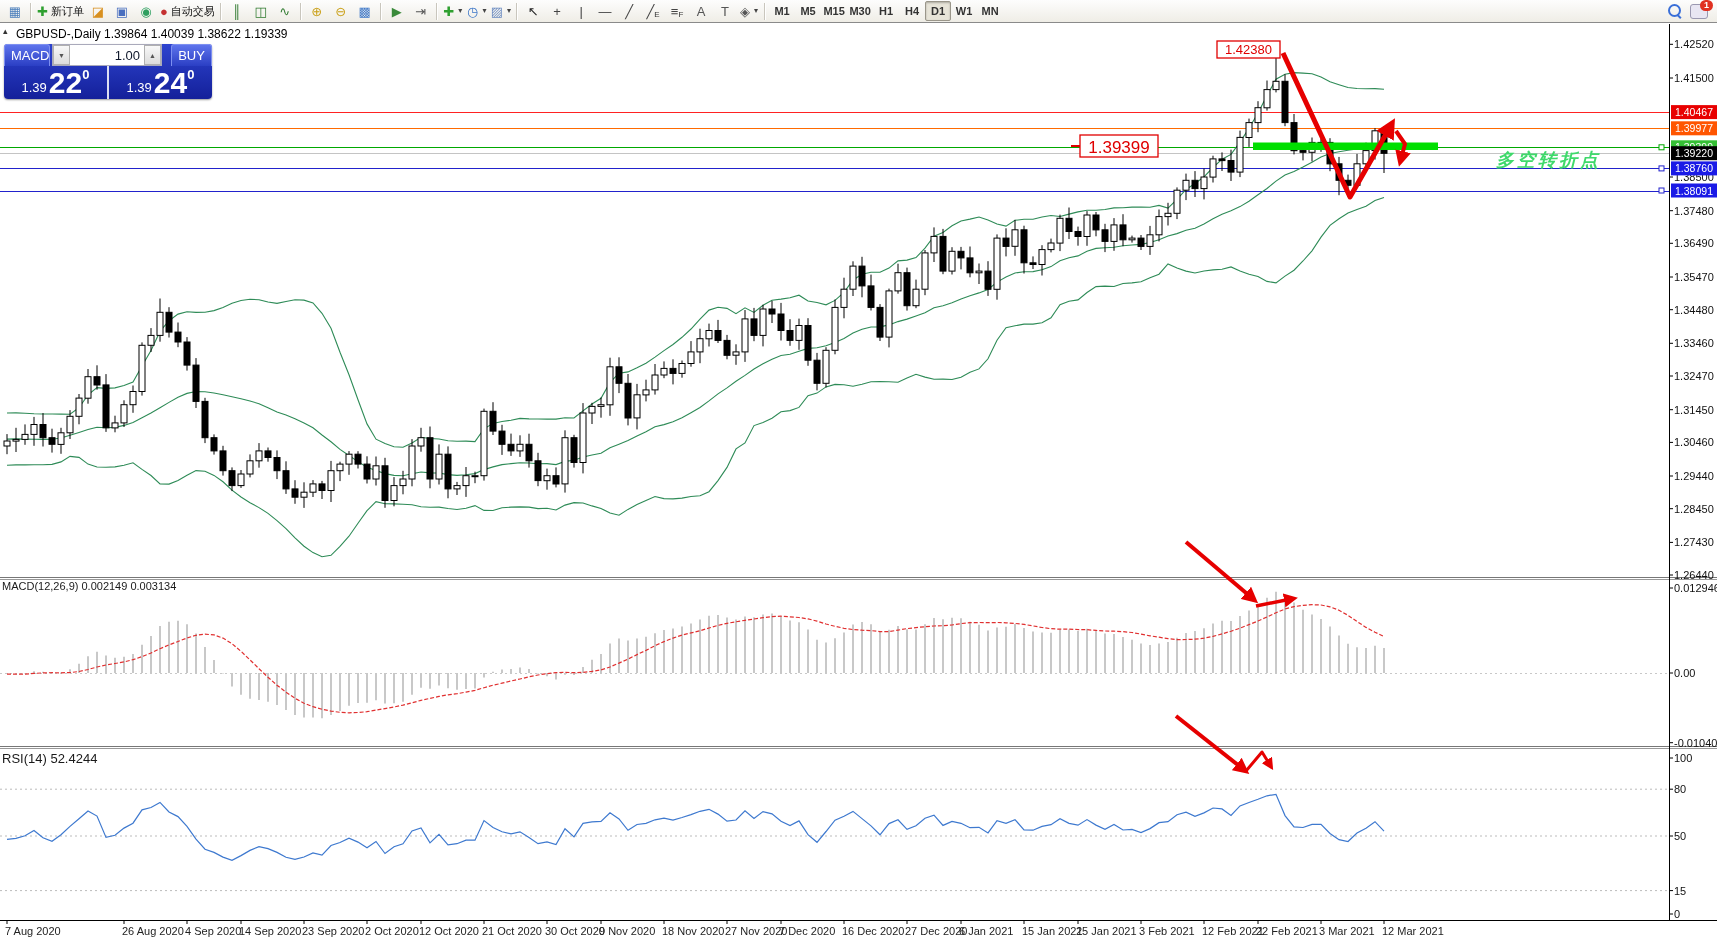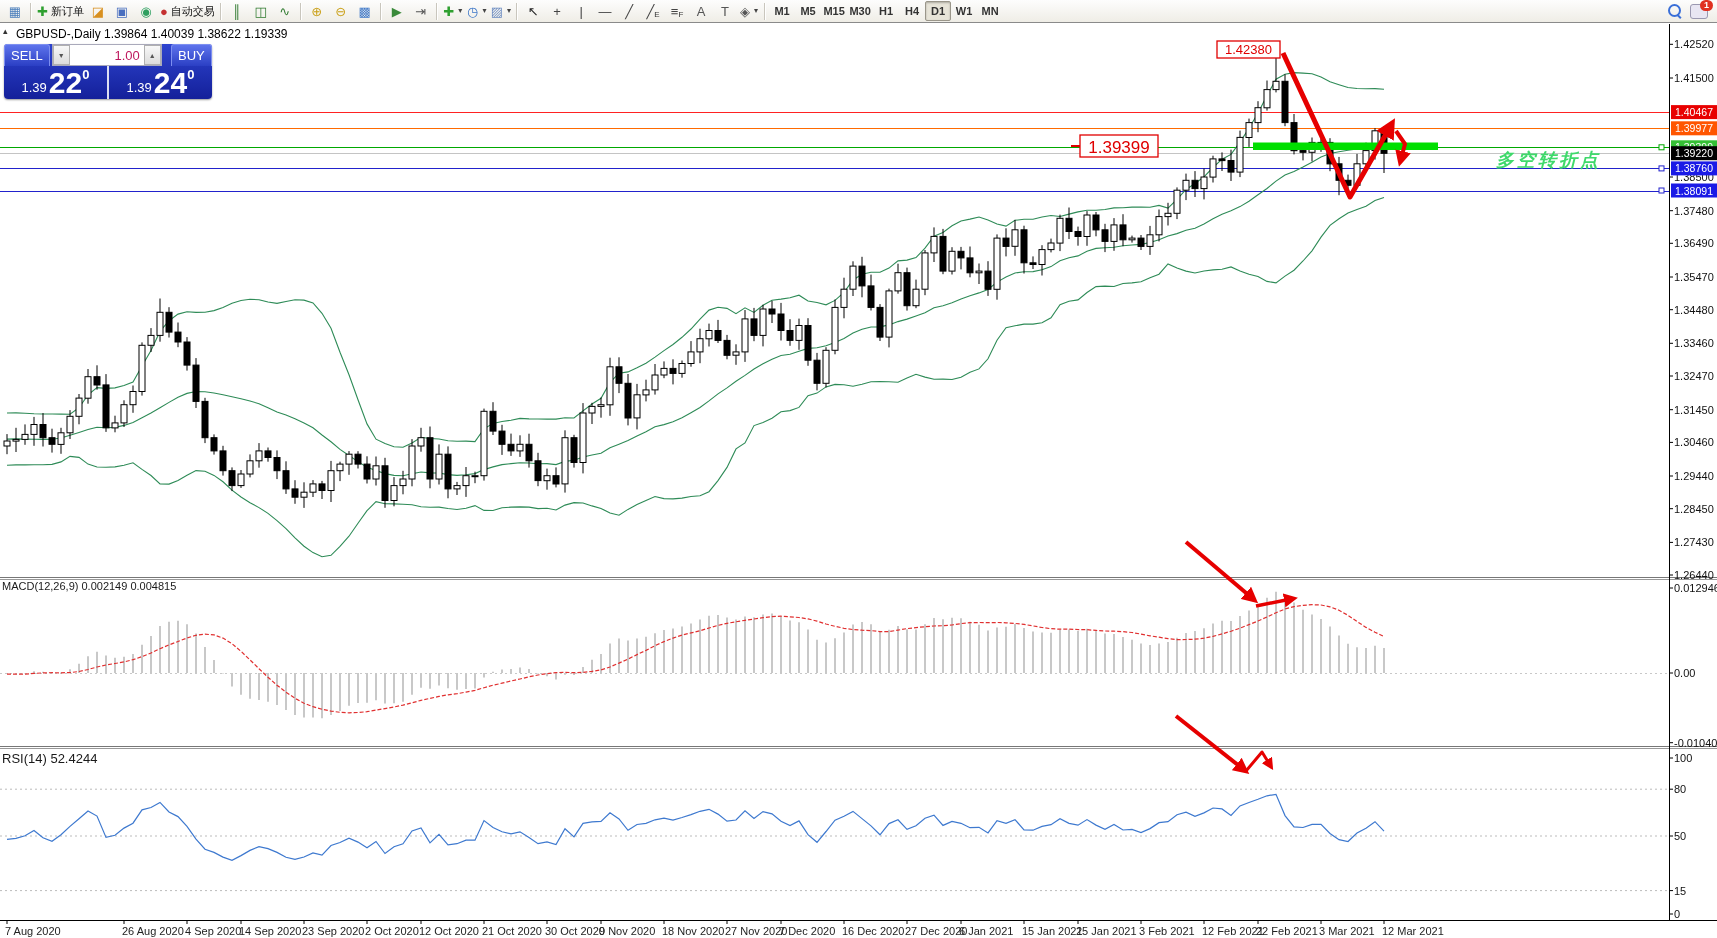--- a/index.html
+++ b/index.html
@@ -34,21 +34,21 @@
   
   #ocp{left:4px;top:44px;width:208px;background:linear-gradient(#2e44cf,#14209a);border-radius:4px;
     padding:0;color:#fff;box-shadow:0 1px 2px rgba(0,0,0,.4);}
   #ocp .row1{display:flex;align-items:stretch;height:22px;}
   .ocp-btn{border:1px solid #7d8ff0;border-bottom:none;color:#fff;font-size:13px;
     background:linear-gradient(#5e74ec,#2b3fc4);border-radius:3px 3px 0 0;width:46px;cursor:pointer;}
   #buy-btn{width:50px;margin-left:9px;}
   .volgrp{display:flex;align-items:stretch;background:#fff;border:1px solid #aab;}
   .spin{width:15px;background:linear-gradient(#f8f8f8,#dcdcdc);border:1px solid #b0b0b0;color:#555;
     font-size:7px;display:flex;align-items:center;justify-content:center;cursor:pointer;}
-  #vol-input{width:66px;border:none;outline:none;font-size:13px;text-align:right;padding:0 4px;color:#be185d;
+  #vol-input{width:66px;border:none;outline:none;font-size:13px;text-align:right;padding:0 4px;color:#0f172a;
     font-family:"Liberation Sans",sans-serif;}
   #ocp .row2{display:flex;height:33px;}
   .half{width:103px;display:flex;align-items:flex-end;justify-content:center;padding-bottom:1px;}
   .half .sm{font-size:13px;font-weight:normal;margin-bottom:3px;}
   .half .bg{font-size:30px;font-weight:bold;line-height:30px;margin-left:2px;}
   .half .sup{font-size:13px;font-weight:bold;align-self:flex-start;margin-top:1px;}
   .divv{width:2px;background:rgba(255,255,255,.85);}
   .cjk{font-style:italic;font-weight:bold;letter-spacing:3px;}
 </style>
 </head>
@@ -813,21 +813,21 @@
         <span class="badge">1</span>
       </div>
     </div>
   </div>
 
 <span id="collapse-caret">▴</span>
 <div id="symbol-title" class="overlay">GBPUSD-,Daily  1.39864 1.40039 1.38622 1.19339</div>
 
 <div id="ocp" class="overlay">
   <div class="row1">
-    <button class="ocp-btn">SELL</button>
+    <button class="ocp-btn">MACD</button>
     <div class="volgrp" style="margin-left:2px;">
       <div class="spin">▼</div>
       <input id="vol-input" value="1.00" style="">
       <div class="spin">▲</div>
     </div>
     <button class="ocp-btn" id="buy-btn">BUY</button>
   </div>
   <div class="row2">
     <div class="half">
       <span class="sm">1.39</span>
@@ -836,14 +836,14 @@
     </div>
     <div class="divv"></div>
     <div class="half">
       <span class="sm">1.39</span>
       <span class="bg">24</span>
       <span class="sup">0</span>
     </div>
   </div>
 </div>
 
-<div id="macd-label" class="overlay">MACD(12,26,9) 0.002149 0.004815</div>
+<div id="macd-label" class="overlay">MACD(12,26,9) 0.002149 0.003134</div>
 <div id="rsi-label" class="overlay">RSI(14) 52.4244</div>
 
 </body></html>

